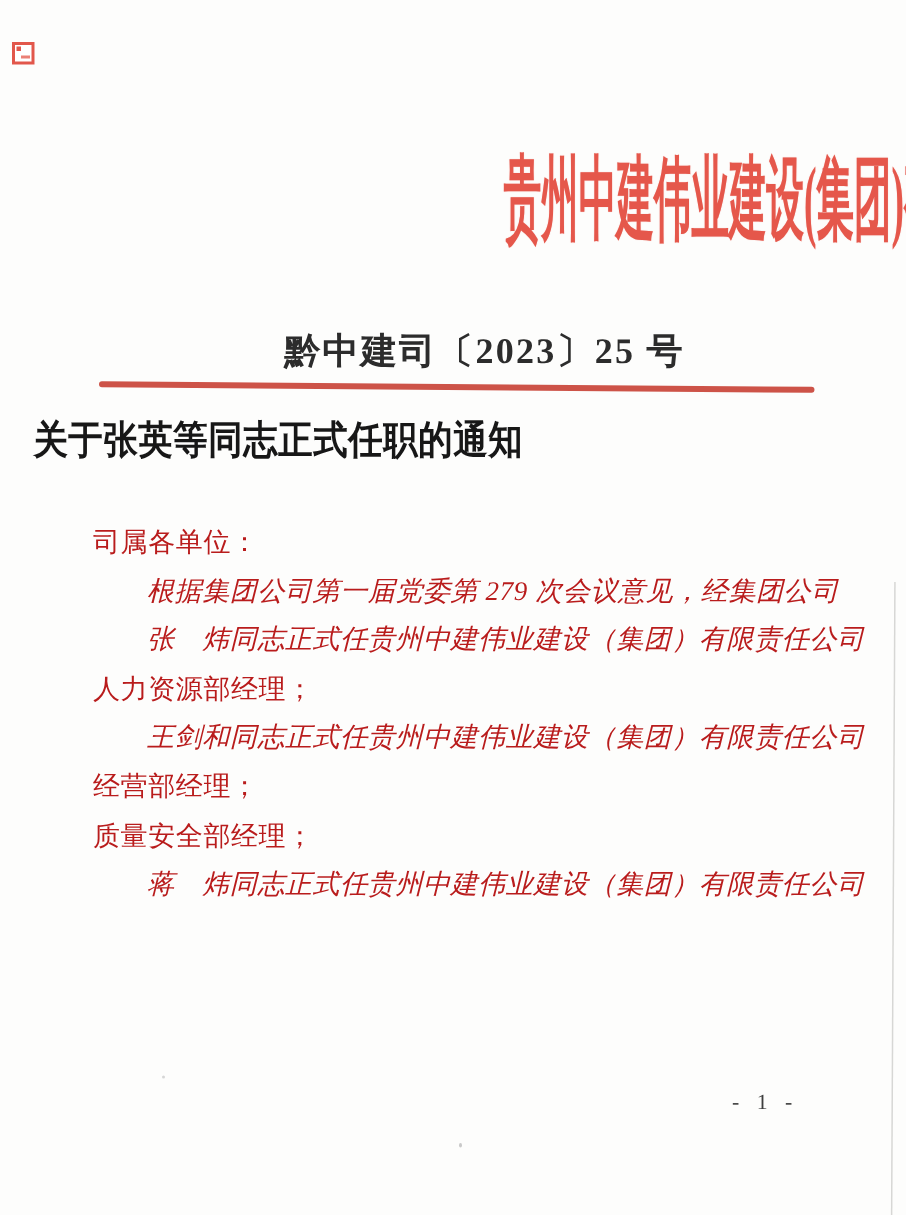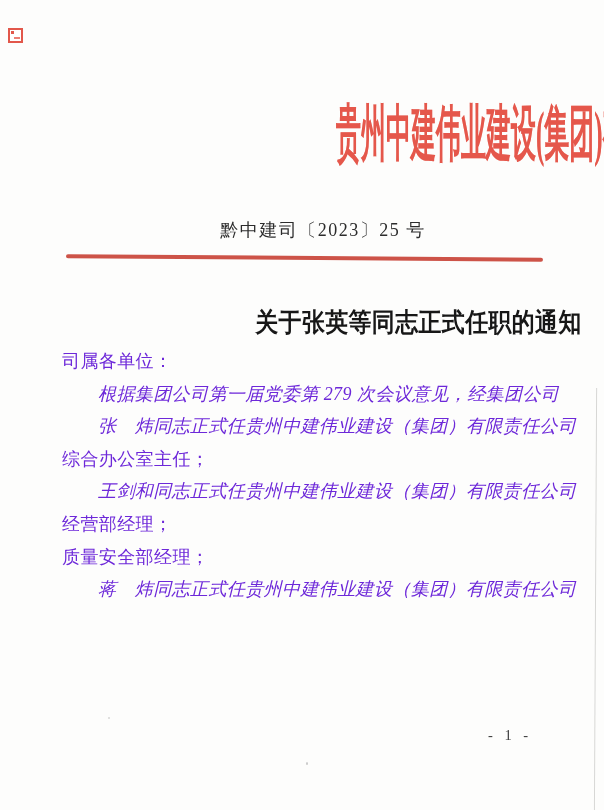--- a/index.html
+++ b/index.html
@@ -44,47 +44,47 @@
     text-shadow:0 0 1px rgba(229,87,75,.45);
     transform:scaleX(0.41);
     transform-origin:center center;
     letter-spacing:0px;
   }
   
   .doc-number{
     position:absolute;top:218px;left:0;width:604px;
     text-align:center;
     padding-left:42px;box-sizing:border-box;
-    font-size:18px;letter-spacing:1.5px;
-    color:#2c2c2c;font-weight:400;
+    font-size:24px;letter-spacing:1.5px;
+    color:#2c2c2c;font-weight:700;
   }
   
   .red-rule{
     position:absolute;top:256px;left:66px;
     width:477px;height:3.5px;
     background:#cd5348;
     transform:rotate(0.45deg);
     border-radius:2px;
   }
   
   .doc-title{
-    position:absolute;top:305px;left:0;width:604px;
-    text-align:right;white-space:nowrap;
+    position:absolute;top:276px;left:0;width:604px;
+    text-align:left;white-space:nowrap;
   }
   .doc-title .doc-title-text{
     display:inline-block;
     font-size:26px;font-weight:bold;color:#171717;
     transform:scaleX(0.88);transform-origin:center center;
     letter-spacing:0.5px;
   }
   
   .body-text{
     position:absolute;top:345px;left:62px;width:482px;
     font-size:18px;line-height:32.6px;
-    color:#6d28d9;letter-spacing:0.4px;
+    color:#b91c1c;letter-spacing:0.4px;
   }
   .body-line{white-space:nowrap;}
   .body-line.ind{text-indent:36px;font-style:italic;}
   
   .page-number{
     position:absolute;top:727px;left:488px;
     font-size:14.5px;letter-spacing:4px;
     color:#3e3e3e;
   }
   
@@ -114,21 +114,21 @@
   <div class="red-rule"></div>
 
   <div class="doc-title">
     <span class="doc-title-text">关于张英等同志正式任职的通知</span>
   </div>
 
   <div class="body-text">
       <div class="body-line">司属各单位：</div>
       <div class="body-line ind">根据集团公司第一届党委第 279 次会议意见，经集团公司</div>
       <div class="body-line ind">张　炜同志正式任贵州中建伟业建设（集团）有限责任公司</div>
-      <div class="body-line">综合办公室主任；</div>
+      <div class="body-line">人力资源部经理；</div>
       <div class="body-line ind">王剑和同志正式任贵州中建伟业建设（集团）有限责任公司</div>
       <div class="body-line">经营部经理；</div>
       <div class="body-line">质量安全部经理；</div>
       <div class="body-line ind">蒋　炜同志正式任贵州中建伟业建设（集团）有限责任公司</div>
     </div>
 
   <div class="page-number">- 1 -</div>
 
   <div class="edge-line"></div>
   <div class="speck-1"></div>

